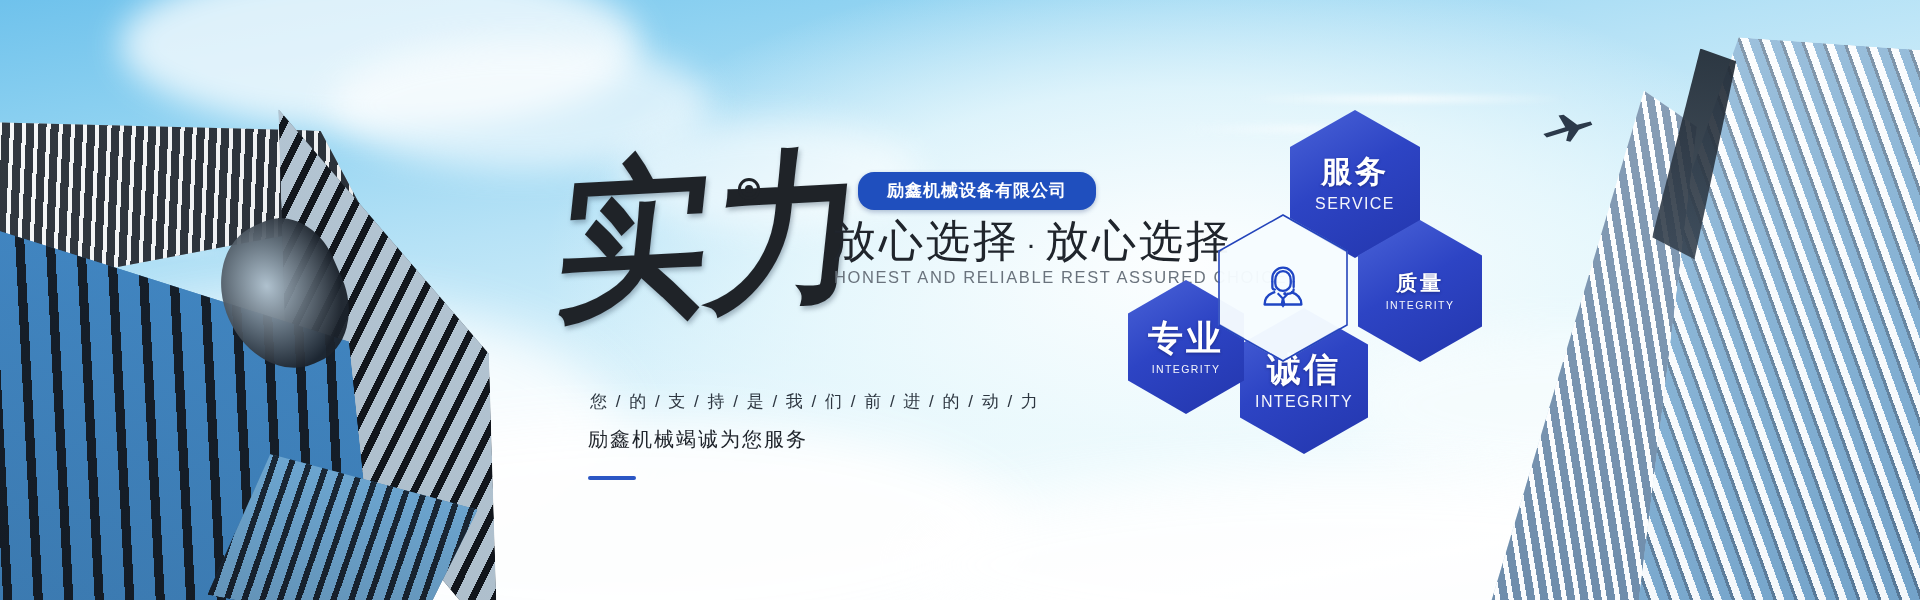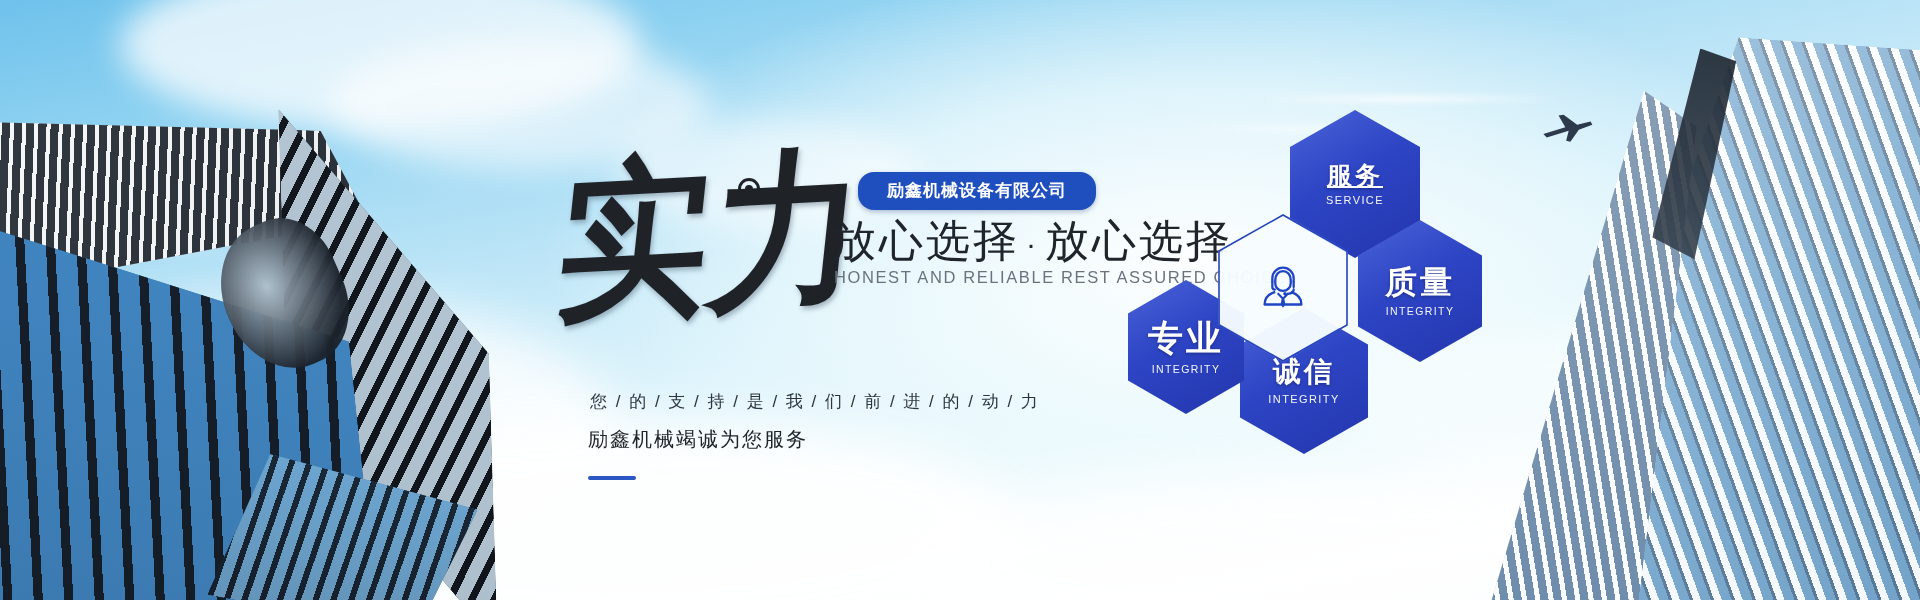--- a/index.html
+++ b/index.html
@@ -176,28 +176,28 @@
   .hexwrap { position:absolute; left:1110px; top:110px; width:420px; height:400px; }
   .hex {
     position:absolute;
     clip-path:polygon(50% 0%, 100% 25%, 100% 75%, 50% 100%, 0% 75%, 0% 25%);
     display:flex; flex-direction:column;
     align-items:center; justify-content:center;
     color:#fff; text-align:center;
   }
   .hex-fill { background:linear-gradient(150deg,#4a63d8 0%, #2d44c4 45%, #2336ad 100%); }
   .hex .cn { font-size:30px; font-weight:bold; letter-spacing:3px; line-height:1.1; text-shadow:0 1px 3px rgba(10,20,70,.45); }
-  .hex .en { font-size:11px; letter-spacing:1.4px; margin-top:5px; opacity:.95; }
+  .hex .en { font-size:16px; letter-spacing:1.4px; margin-top:5px; opacity:.95; }
 
   .hex-service  { left:180px; top:0px;   width:130px; height:148px; }
-  .hex-service .cn { font-size:25px;text-decoration:underline; }
+  .hex-service .cn { font-size:31px; }
   .hex-quality  { left:248px; top:110px; width:124px; height:142px; }
-  .hex-quality .cn { font-size:32px; }
+  .hex-quality .cn { font-size:21px; }
   .hex-integrity{ left:130px; top:198px; width:128px; height:146px; }
-  .hex-integrity .cn { font-size:28px; }
+  .hex-integrity .cn { font-size:34px; }
   .hex-pro      { left:18px;  top:170px; width:116px; height:134px; }
   .hex-pro .cn { font-size:35px; }
   .hex-pro .en { font-size:10.5px; }
   .hex-quality .en { font-size:10.5px; }
 
   .hex-outline {
     left:108px; top:104px; width:130px; height:148px;
     background:rgba(255,255,255,.55);
     border:0;
     position:absolute;

